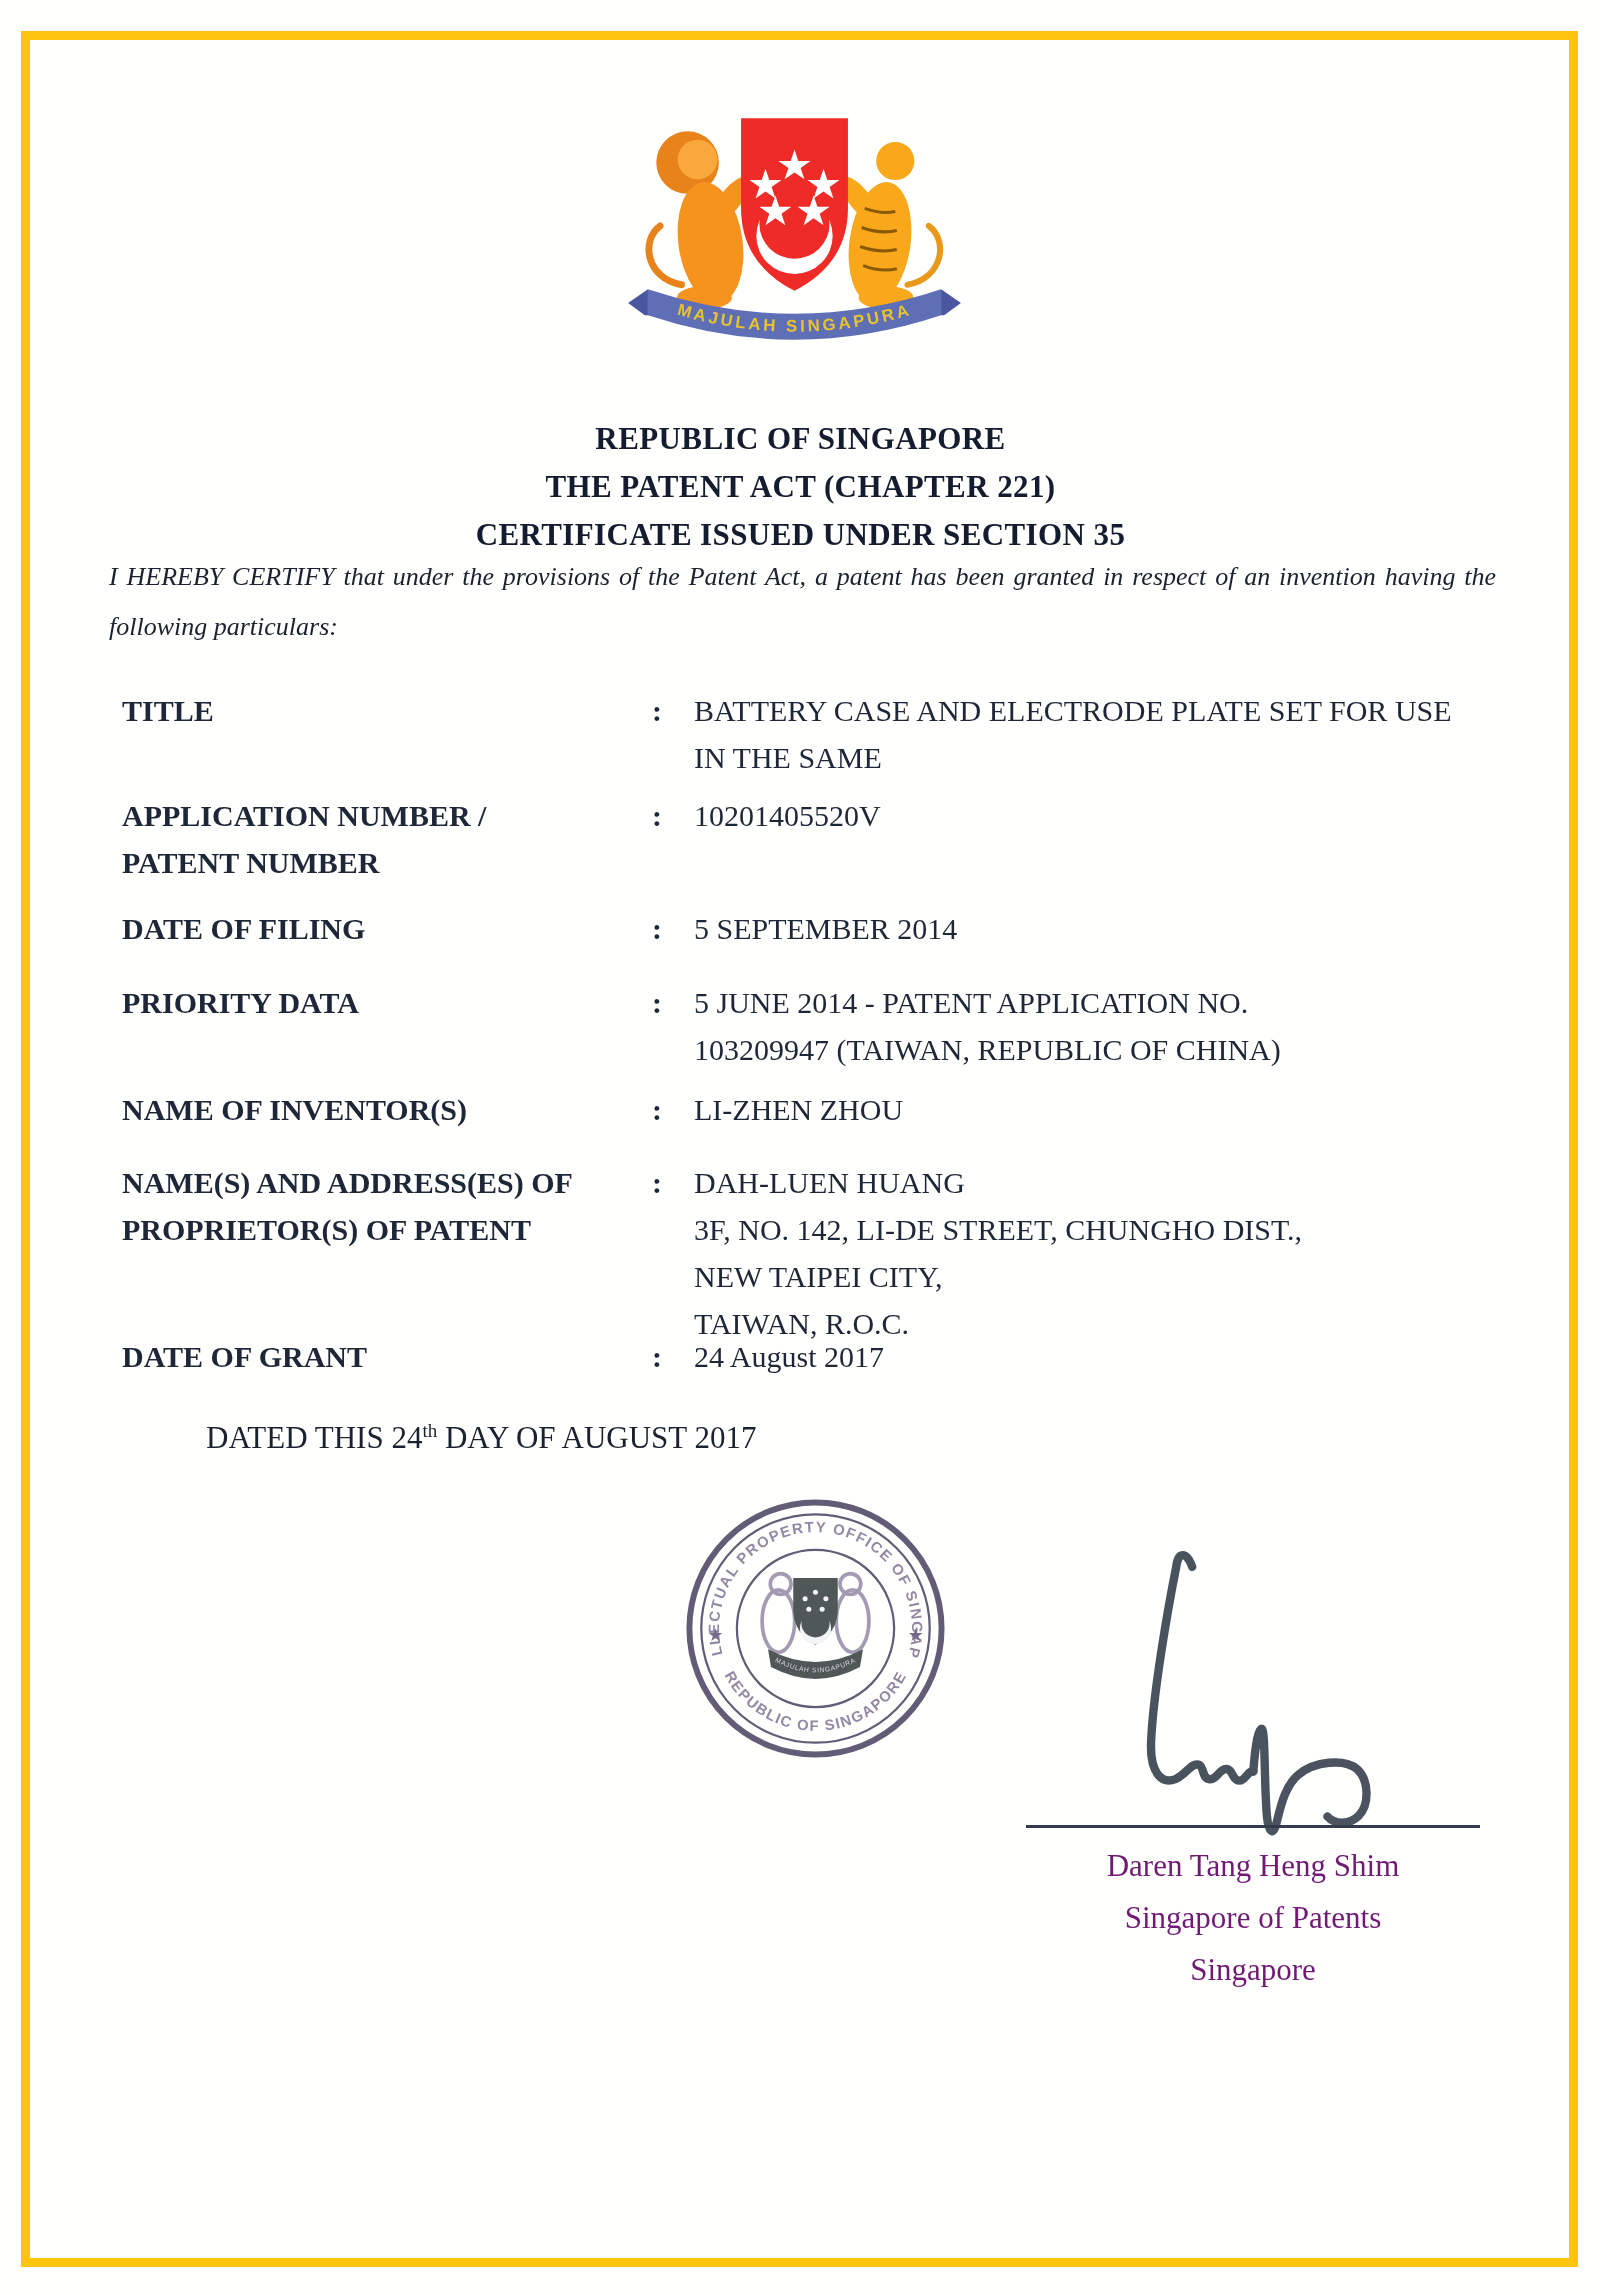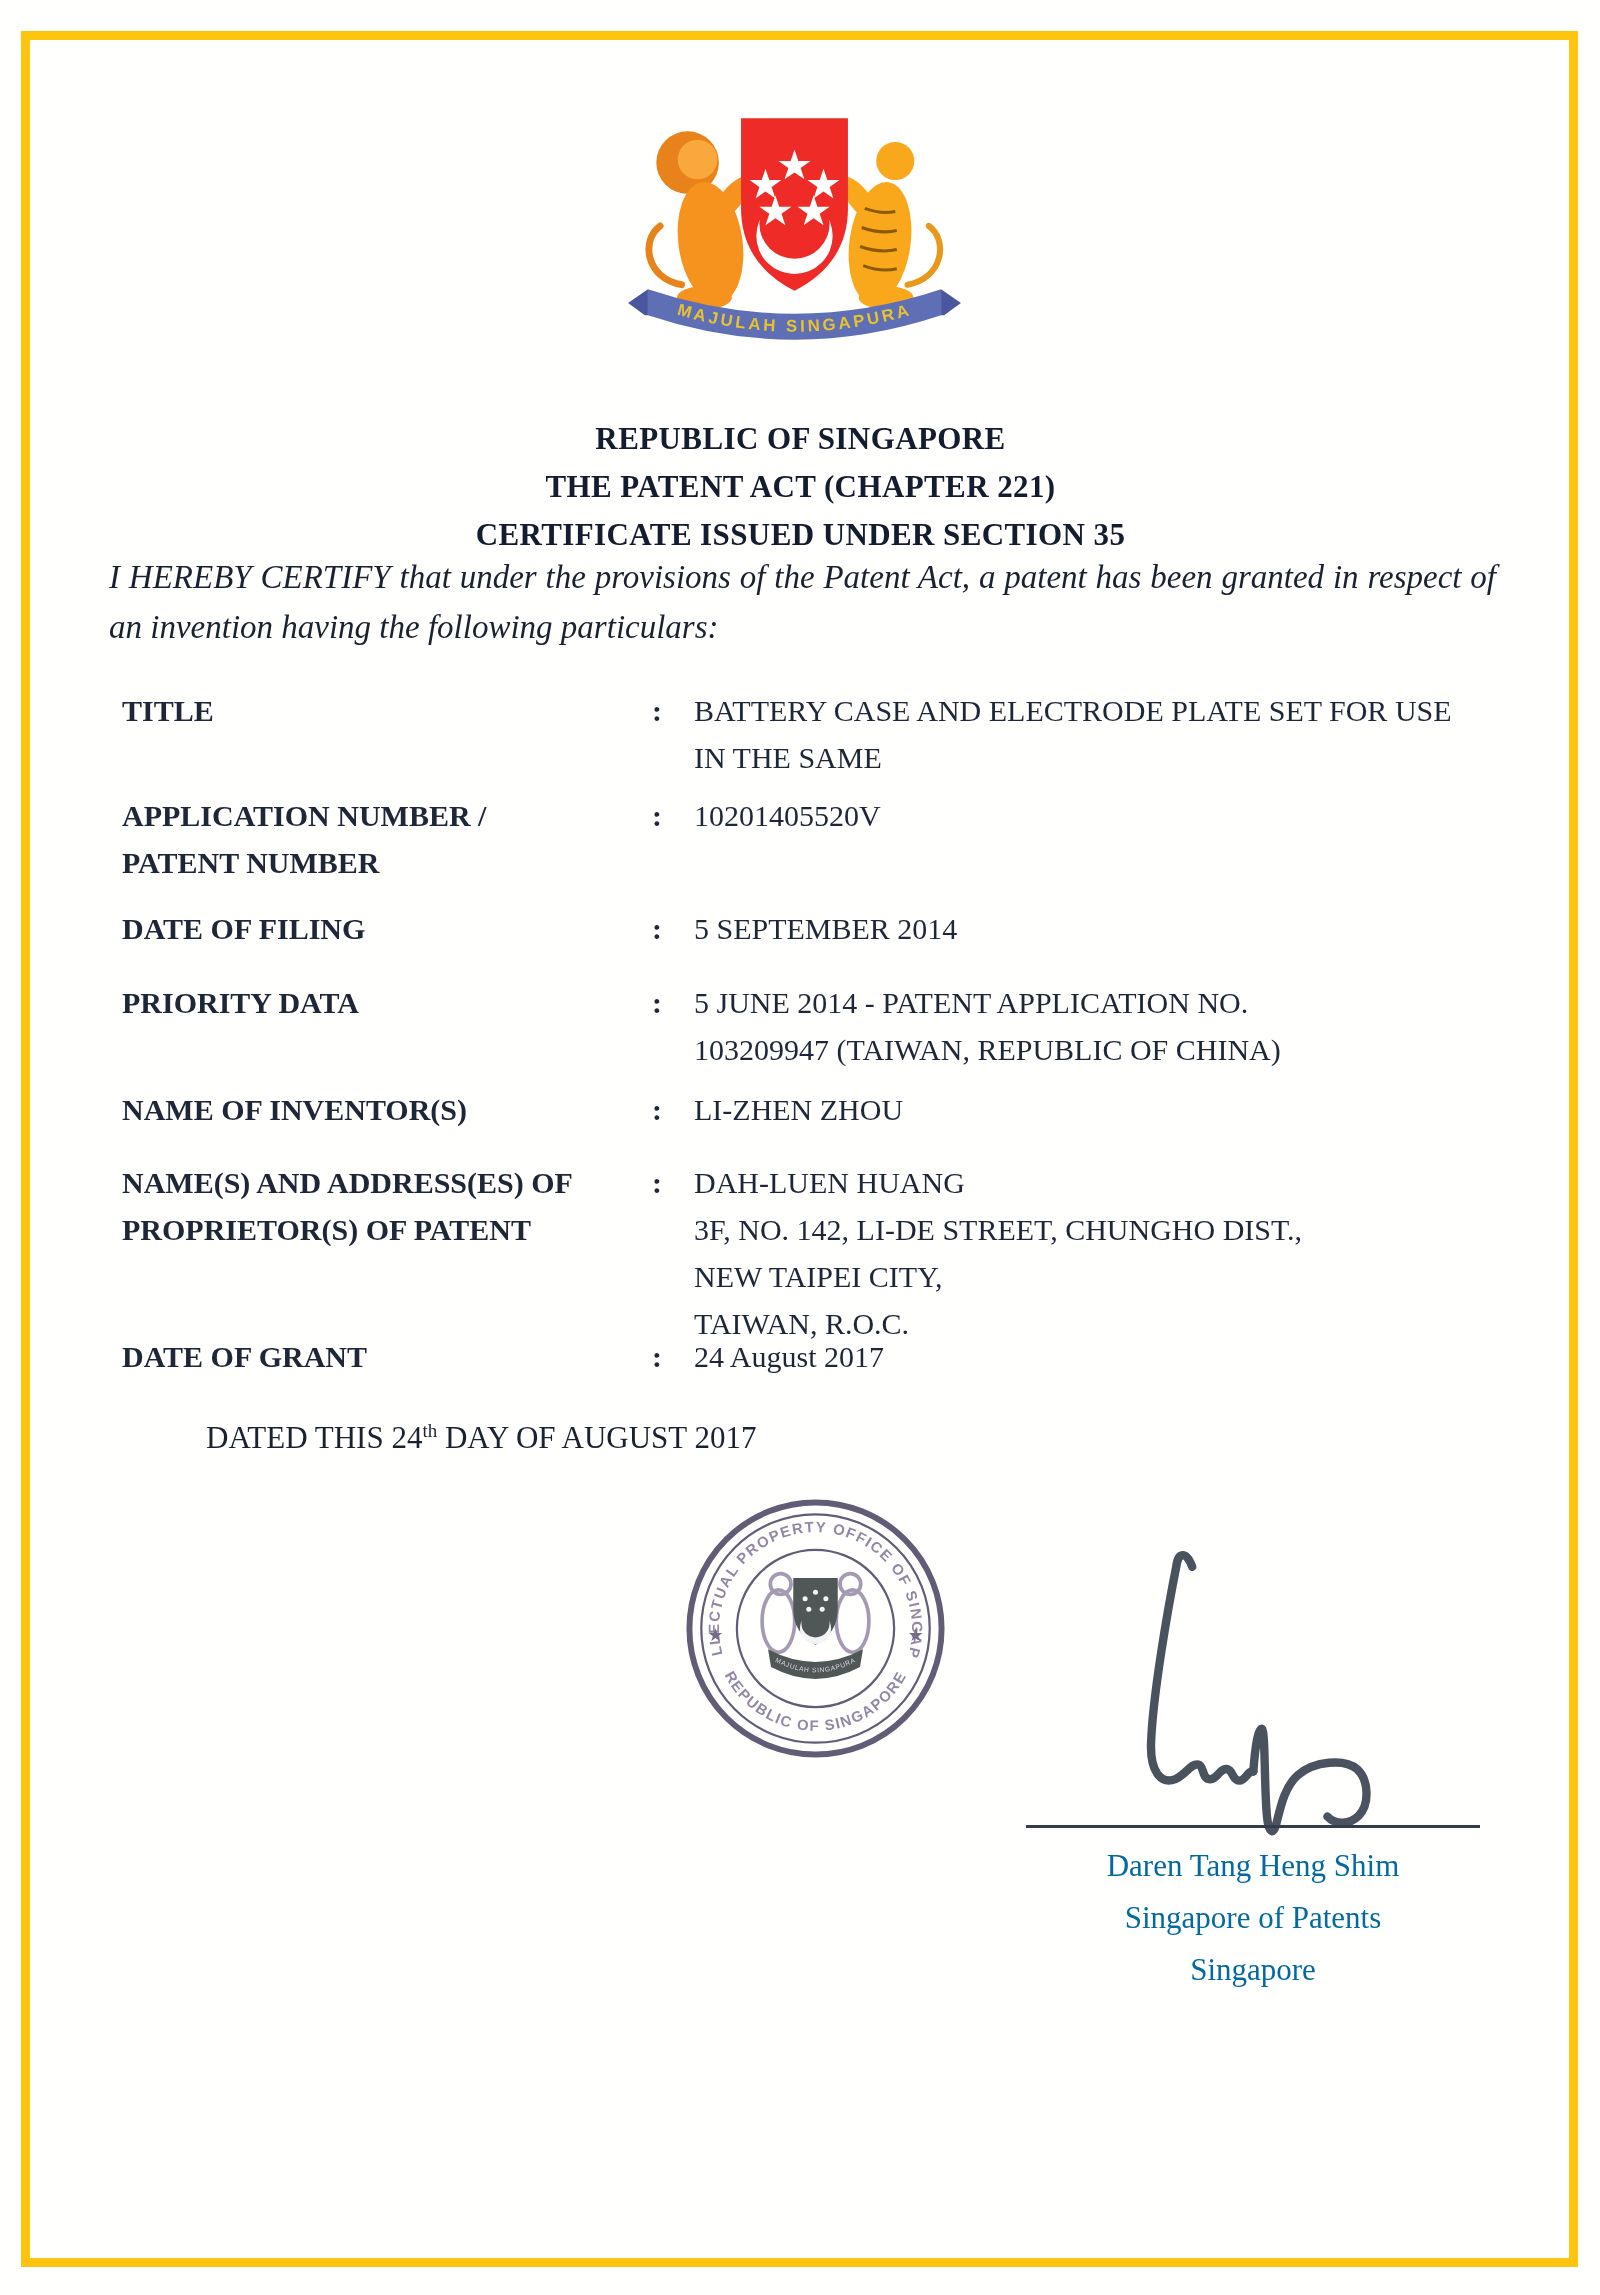--- a/index.html
+++ b/index.html
@@ -11,37 +11,37 @@
     position:absolute;left:21.4px;top:31px;width:1557px;height:2236px;
     border:9.2px solid #FFC40D;box-sizing:border-box;
   }
   .arms{position:absolute;left:596px;top:86px;width:397px;height:260px;}
   .heading{
     position:absolute;left:0;top:415px;width:1601px;text-align:center;
     font-weight:bold;font-size:31px;line-height:48px;color:#141c30;letter-spacing:0.4px;
   }
   .intro{
     position:absolute;left:109px;top:552px;width:1387px;
-    font-style:italic;font-size:33px;line-height:50px;text-align:justify;color:#1a2230;
+    font-style:italic;font-size:26px;line-height:50px;text-align:justify;color:#1a2230;
   }
   .frow{position:absolute;left:113px;width:1406px;font-size:30px;line-height:47px;}
   .frow .lbl{position:absolute;left:9px;top:0;width:535px;font-weight:bold;white-space:pre-line;}
   .frow .col{position:absolute;left:539px;top:0;font-weight:bold;}
   .frow .val{position:absolute;left:581px;top:0;width:833px;white-space:pre-line;}
   .dated{
     position:absolute;left:206px;top:1414px;width:1383px;
     font-size:31px;line-height:47px;color:#1a2230;
   }
   .dated sup{font-size:19px;vertical-align:super;line-height:0;}
   .seal{position:absolute;left:682px;top:1495px;width:267px;height:267px;opacity:.92;}
   .signature{position:absolute;left:1093px;top:1536px;width:397px;height:306px;}
   .sig-line{position:absolute;left:1026px;top:1825px;width:454px;height:3.1px;background:#333c4a;}
   .signatory{
     position:absolute;left:1024px;top:1840px;width:458px;text-align:center;
-    font-size:31px;line-height:52px;color:#0369a1;
+    font-size:31px;line-height:52px;color:#701a75;
   }
 </style>
 </head>
 <body>
 
 <div class="page">
 
   <div class="gold-frame"></div>
 
   <svg class="arms" viewBox="0 0 520 340">

